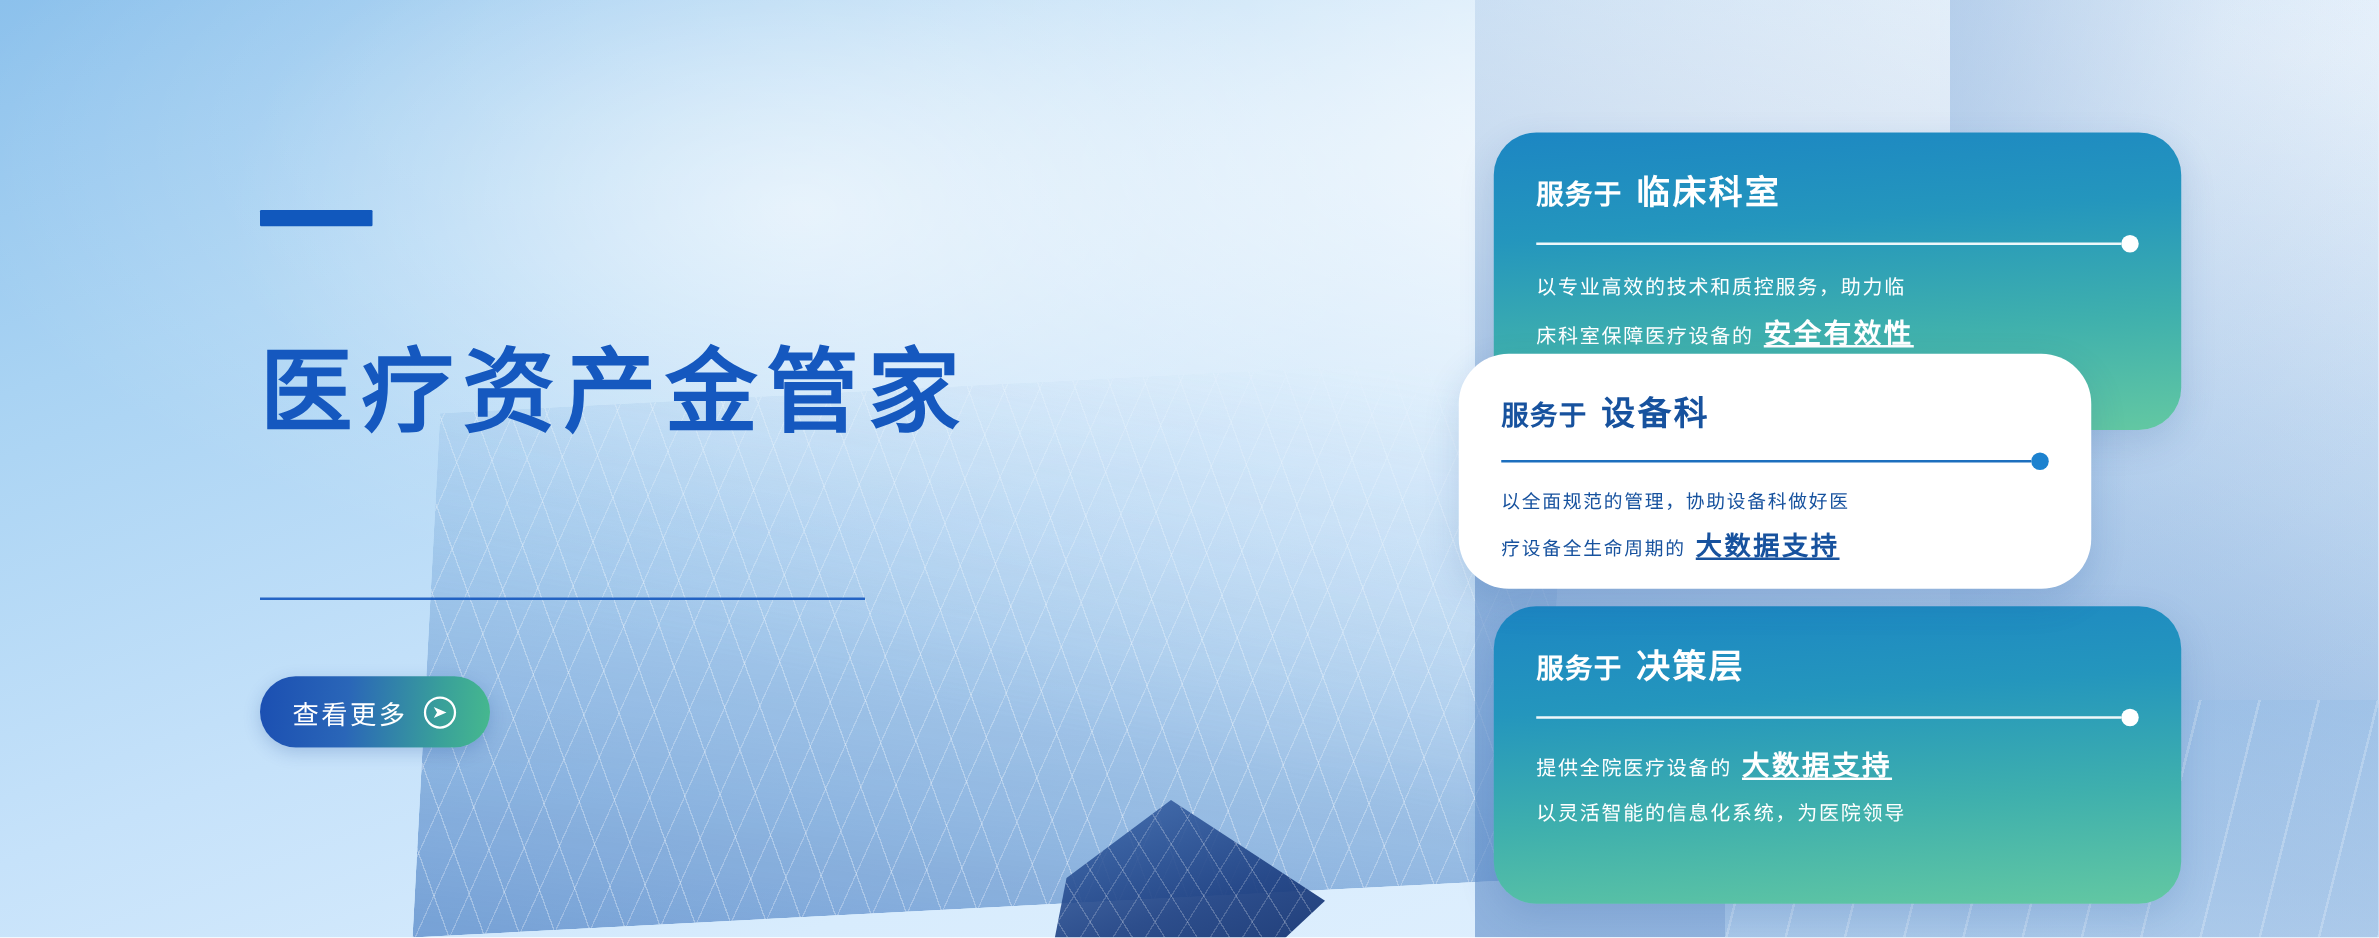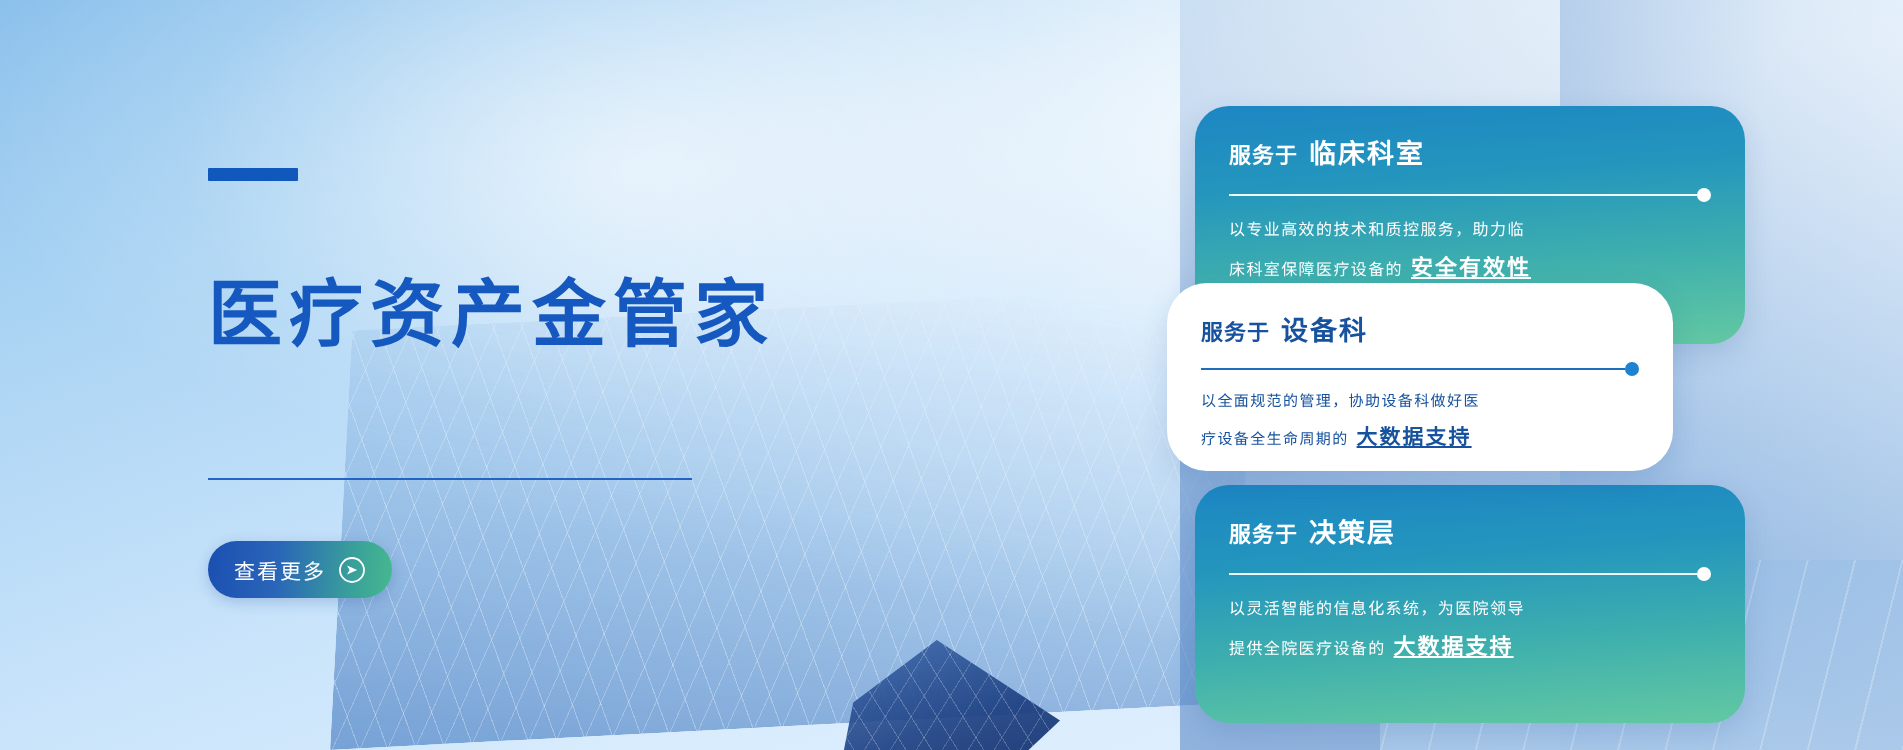--- a/index.html
+++ b/index.html
@@ -307,18 +307,18 @@
   <div class="card card-grad" id="card-decision">
     <div class="card-head">
       <span class="card-kicker">服务于</span>
       <span class="card-subject">决策层</span>
     </div>
     <div class="card-divider">
       <span class="line"></span>
       <span class="knob"></span>
     </div>
     <div class="card-body">
+      <p><span>提供全院医疗设备的</span><span class="emph">大数据支持</span></p>
       <p>以灵活智能的信息化系统，为医院领导</p>
-      <p><span>提供全院医疗设备的</span><span class="emph">大数据支持</span></p>
     </div>
   </div>
 
 </div>
 
 </body></html>

